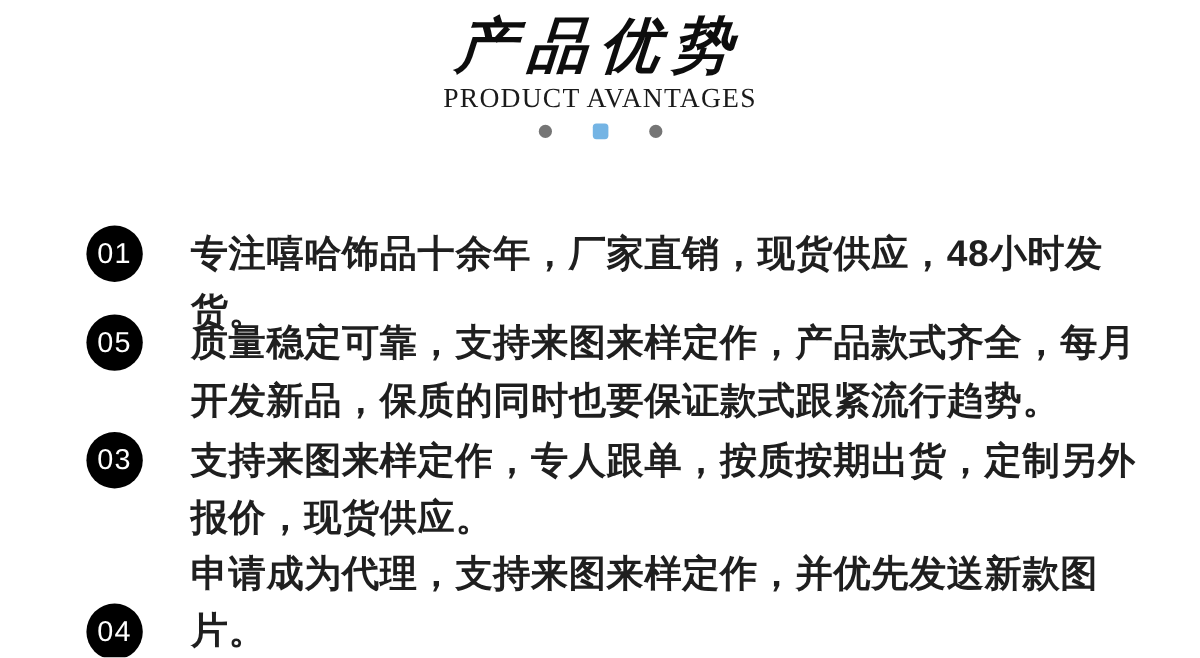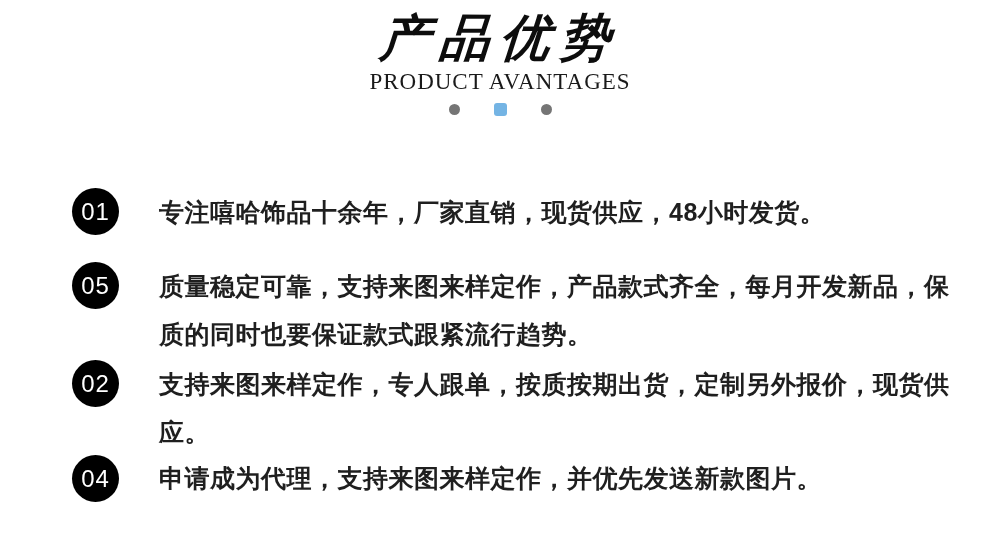--- a/index.html
+++ b/index.html
@@ -85,21 +85,21 @@
     font-size: 24px;
     font-weight: 300;
     display: flex;
     align-items: center;
     justify-content: center;
     letter-spacing: 1px;
   }
 
   .text {
     width: 806px;
-    font-size: 25px;
+    font-size: 31px;
     line-height: 48px;
     color: #1f1f1f;
     font-weight: 600;
     letter-spacing: 0.5px;
   }
 </style>
 </head>
 <body>
 
 <div class="page">
@@ -118,21 +118,21 @@
     <div class="badge">01</div>
     <div class="text">专注嘻哈饰品十余年，厂家直销，现货供应，48小时发货。</div>
   </div>
 
   <div class="item item-2">
     <div class="badge">05</div>
     <div class="text">质量稳定可靠，支持来图来样定作，产品款式齐全，每月开发新品，保质的同时也要保证款式跟紧流行趋势。</div>
   </div>
 
   <div class="item item-3">
-    <div class="badge">02</div>
+    <div class="badge">03</div>
     <div class="text">支持来图来样定作，专人跟单，按质按期出货，定制另外报价，现货供应。</div>
   </div>
 
   <div class="item item-4">
     <div class="badge">04</div>
     <div class="text">申请成为代理，支持来图来样定作，并优先发送新款图片。</div>
   </div>
 
 </div>
 

